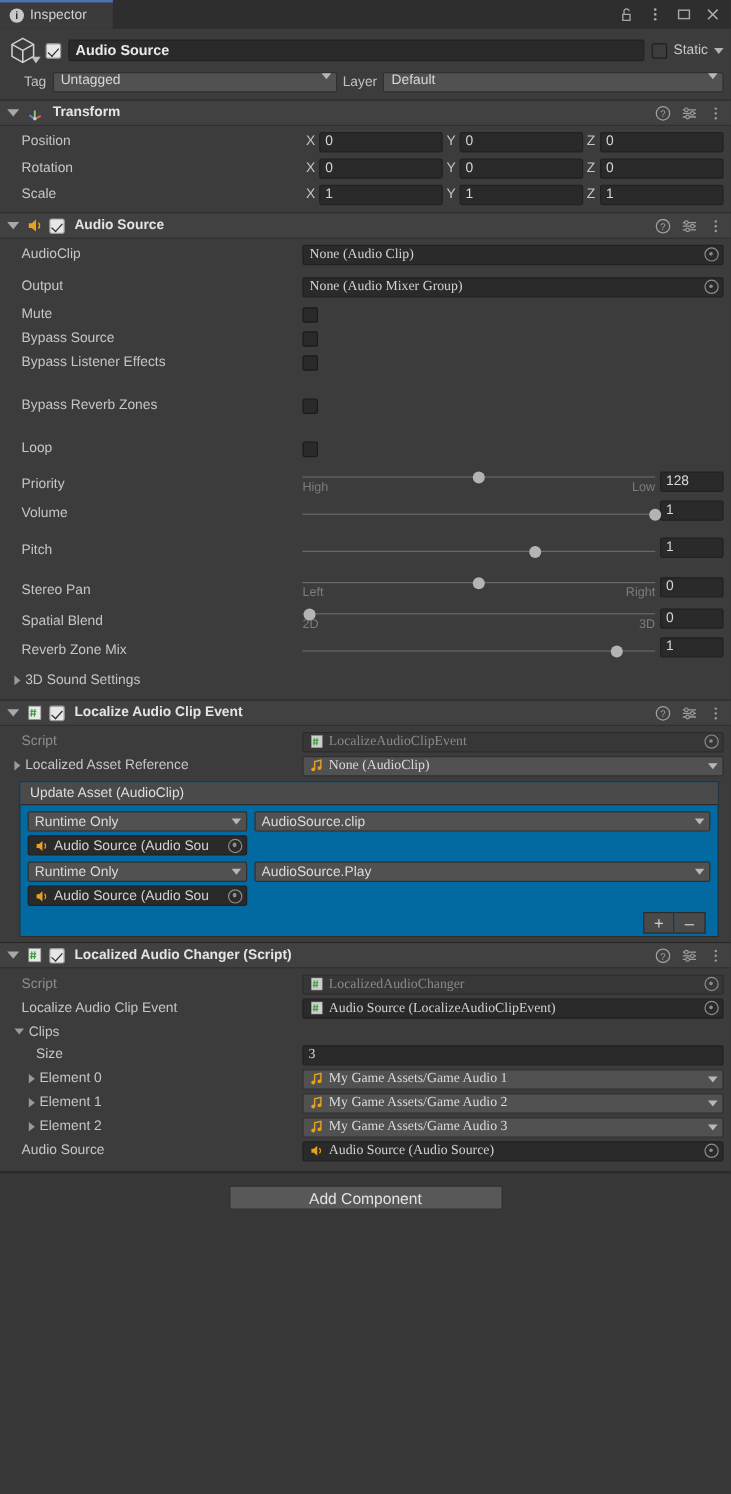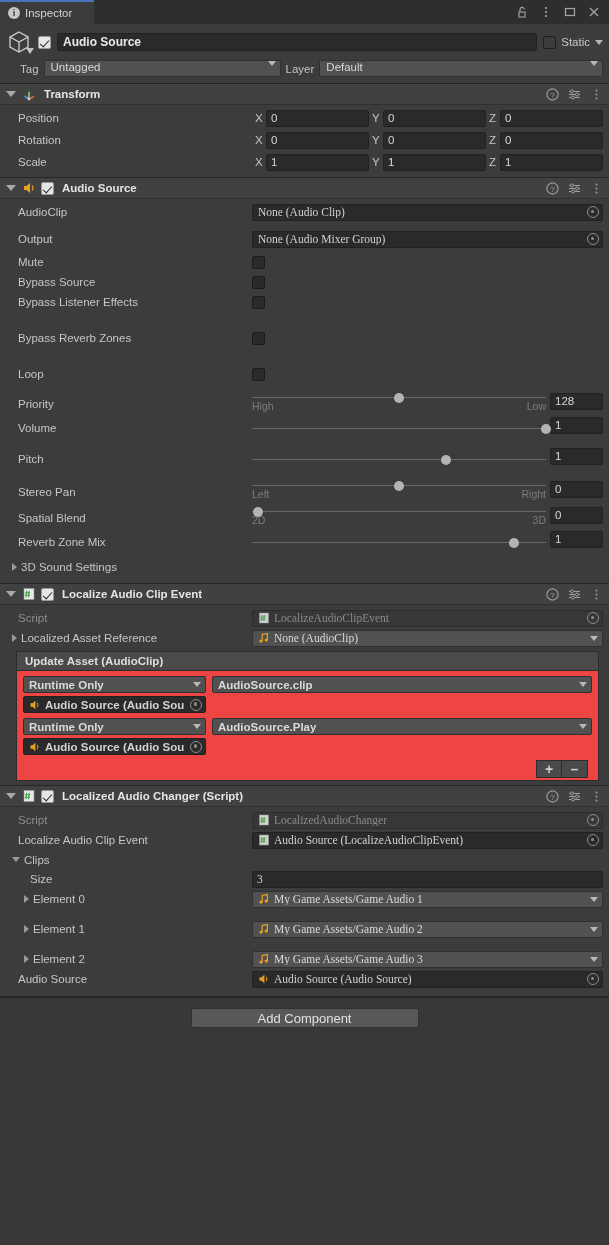--- a/index.html
+++ b/index.html
@@ -148,21 +148,21 @@
     position: absolute; top: -4.5px; width: 10px; height: 10px;
     border-radius: 50%; background: #b4b4b4; margin-left: -5px;
   }
   .srange { display: flex; justify-content: space-between; color: #7c7c7c; font-size: 10.5px; margin-top: 2px; padding-right: 4px; }
   .sval {
     width: 53px; flex: none; height: 17px; background: #2a2a2a; border: 1px solid #212121;
     border-radius: 2px; color: #d7d7d7; padding: 0 4px; line-height: 15px;
   }
 
   
-  .ev-box { margin: 4px 4px 0 10px; border: 1px solid #2c2c2c; background: #ef4444; font-weight: bold; }
+  .ev-box { margin: 4px 4px 0 10px; border: 1px solid #2c2c2c; background: #0369a1; }
   .ev-head { height: 19px; background: #4a4a4a; border-bottom: 1px solid #2c2c2c;
              display: flex; align-items: center; padding: 0 8px; color: #dedede; }
   .ev-item { padding: 5px 6px 3px 6px; }
   .ev-line1 { display: flex; gap: 6px; align-items: center; }
   .ev-line2 { display: flex; gap: 6px; align-items: center; margin-top: 3px; }
   .ev-mode { width: 183px; flex: none; }
   .ev-fn { flex: 1; }
   .ev-obj { width: 183px; flex: none; }
   .ev-footer { display: flex; justify-content: flex-end; height: 22px; align-items: center;
                padding-right: 10px; gap: 0; }
@@ -684,39 +684,39 @@
         <span>Clips</span>
       </div>
 
       <div class="row" style="margin-bottom:2px">
         <span class="row-lbl ind">Size</span>
         <div class="field-area">
           <span class="numfield">3</span>
         </div>
       </div>
 
-      <div class="row" style="margin-bottom:12px">
+      <div class="row" style="margin-bottom:2px">
         <span class="row-lbl lbl-inline" style="padding-left:18px">
           <span class="mini-fold"></span>
           <span>Element 0</span>
         </span>
         <div class="field-area">
           <div class="ddfield">
             <svg class="ico-sm" viewBox="0 0 12 12">
               <path d="M4.2 9 V2.6 L9.4 1.5 V8" stroke="#e8a020" stroke-width="1.2" fill="none"></path>
               <circle cx="3" cy="9.1" r="1.6" fill="#e8a020"></circle>
               <circle cx="8.2" cy="8.1" r="1.6" fill="#e8a020"></circle>
             </svg>
             <span class="dd-txt">My Game Assets/Game Audio 1</span>
             <span class="dd-arrow"></span>
           </div>
         </div>
       </div>
 
-      <div class="row" style="margin-bottom:12px">
+      <div class="row" style="margin-bottom:2px">
         <span class="row-lbl lbl-inline" style="padding-left:18px">
           <span class="mini-fold"></span>
           <span>Element 1</span>
         </span>
         <div class="field-area">
           <div class="ddfield">
             <svg class="ico-sm" viewBox="0 0 12 12">
               <path d="M4.2 9 V2.6 L9.4 1.5 V8" stroke="#e8a020" stroke-width="1.2" fill="none"></path>
               <circle cx="3" cy="9.1" r="1.6" fill="#e8a020"></circle>
               <circle cx="8.2" cy="8.1" r="1.6" fill="#e8a020"></circle>

